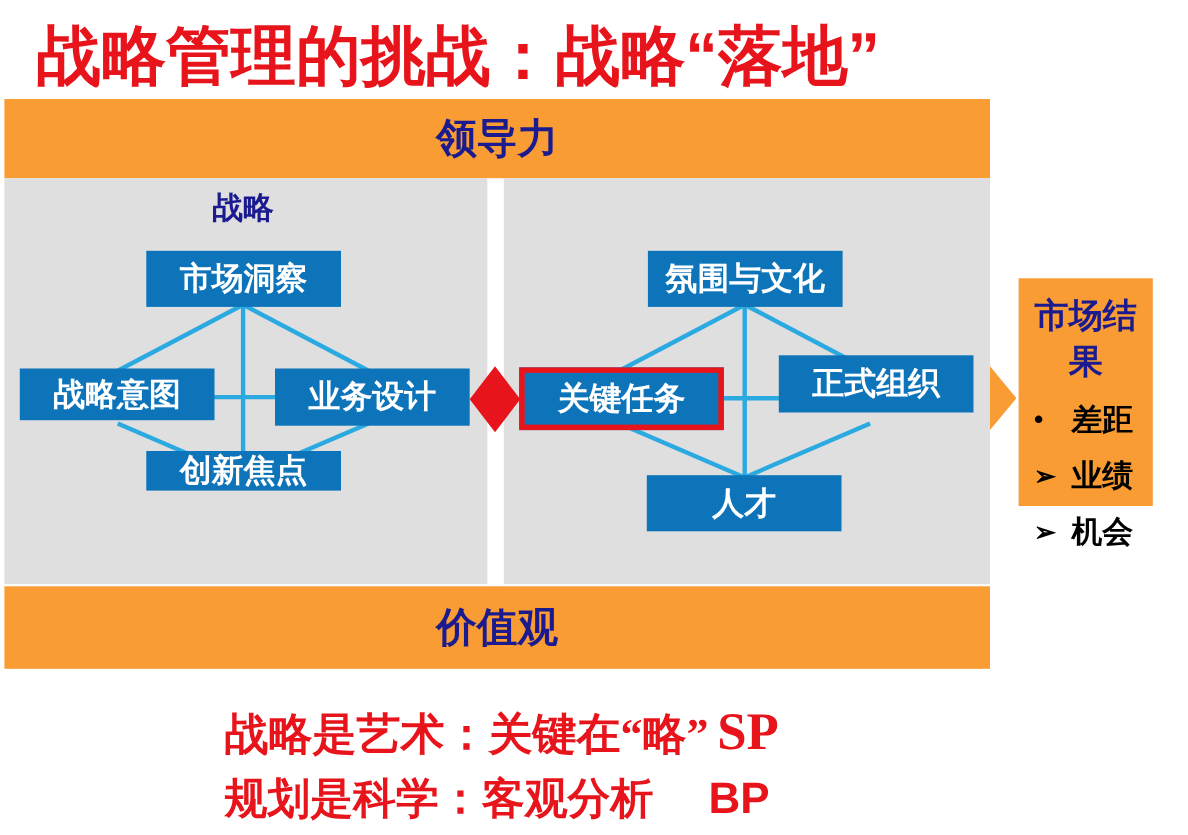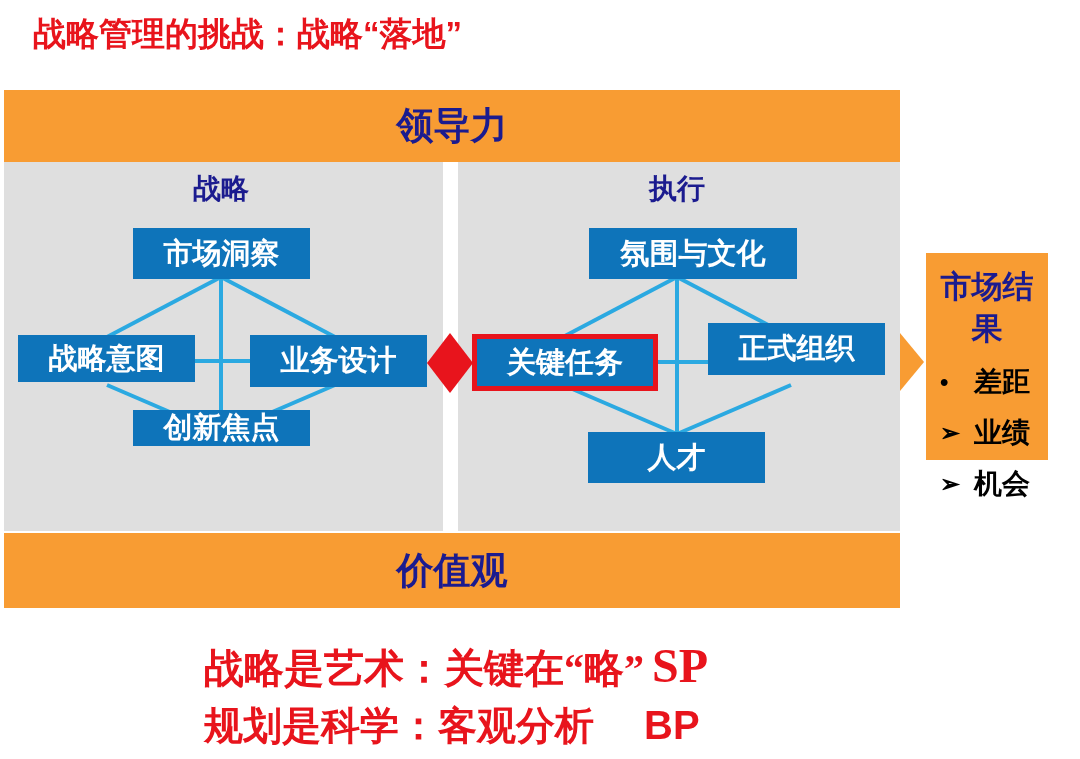--- a/index.html
+++ b/index.html
@@ -14,21 +14,21 @@
   html,body{background:#ffffff;}
   body{font-family:"Liberation Sans", sans-serif;}
   .canvas{
     position:relative;
     width:1080px;height:759px;
     background:#ffffff;
     overflow:hidden;
   }
   .title{
     position:absolute;left:33px;top:12px;
-    font-size:33px;font-weight:bold;color:var(--red);
+    font-size:59px;font-weight:bold;color:var(--red);
     white-space:nowrap;letter-spacing:0px;
   }
   .banner{
     position:absolute;left:4px;width:896px;
     background:var(--orange);
     display:flex;align-items:center;justify-content:center;
   }
   .banner span{
     font-size:37px;font-weight:bold;color:var(--navy);
   }
@@ -124,28 +124,27 @@
       <line x1="677" y1="277" x2="791" y2="337"></line>
       <line x1="563" y1="385" x2="677" y2="434"></line>
       <line x1="791" y1="385" x2="677" y2="434"></line>
       <line x1="653" y1="362" x2="710" y2="362"></line>
     </g>
     <polygon points="450,333 473,363 450,393 427,363" fill="#E8141C"></polygon>
     <polygon points="900,333 924,362 900,391" fill="#F89C33"></polygon>
   </svg>
 
   <div class="panel-label strategy">战略</div>
-  <div class="panel-label execution">执行</div>
 
   <div class="node" style="left:133px;top:228px;width:177px;height:51px;">市场洞察</div>
   <div class="node" style="left:18px;top:335px;width:177px;height:47px;">战略意图</div>
   <div class="node" style="left:250px;top:335px;width:177px;height:52px;">业务设计</div>
   <div class="node" style="left:133px;top:410px;width:177px;height:36px;">创新焦点</div>
 
-  <div class="node" style="left:589px;top:228px;width:208px;height:51px;">氛围与文化</div>
+  <div class="node" style="left:589px;top:228px;width:177px;height:51px;">氛围与文化</div>
   <div class="node highlight" style="left:472px;top:334px;width:186px;height:57px;">关键任务</div>
   <div class="node" style="left:708px;top:323px;width:177px;height:52px;">正式组织</div>
   <div class="node" style="left:588px;top:432px;width:177px;height:51px;">人才</div>
 
   <div class="results">
     <div class="results-title">市场结果</div>
     <div class="result-item">
       <span class="bullet">•</span>
       <span>差距</span>
     </div>

